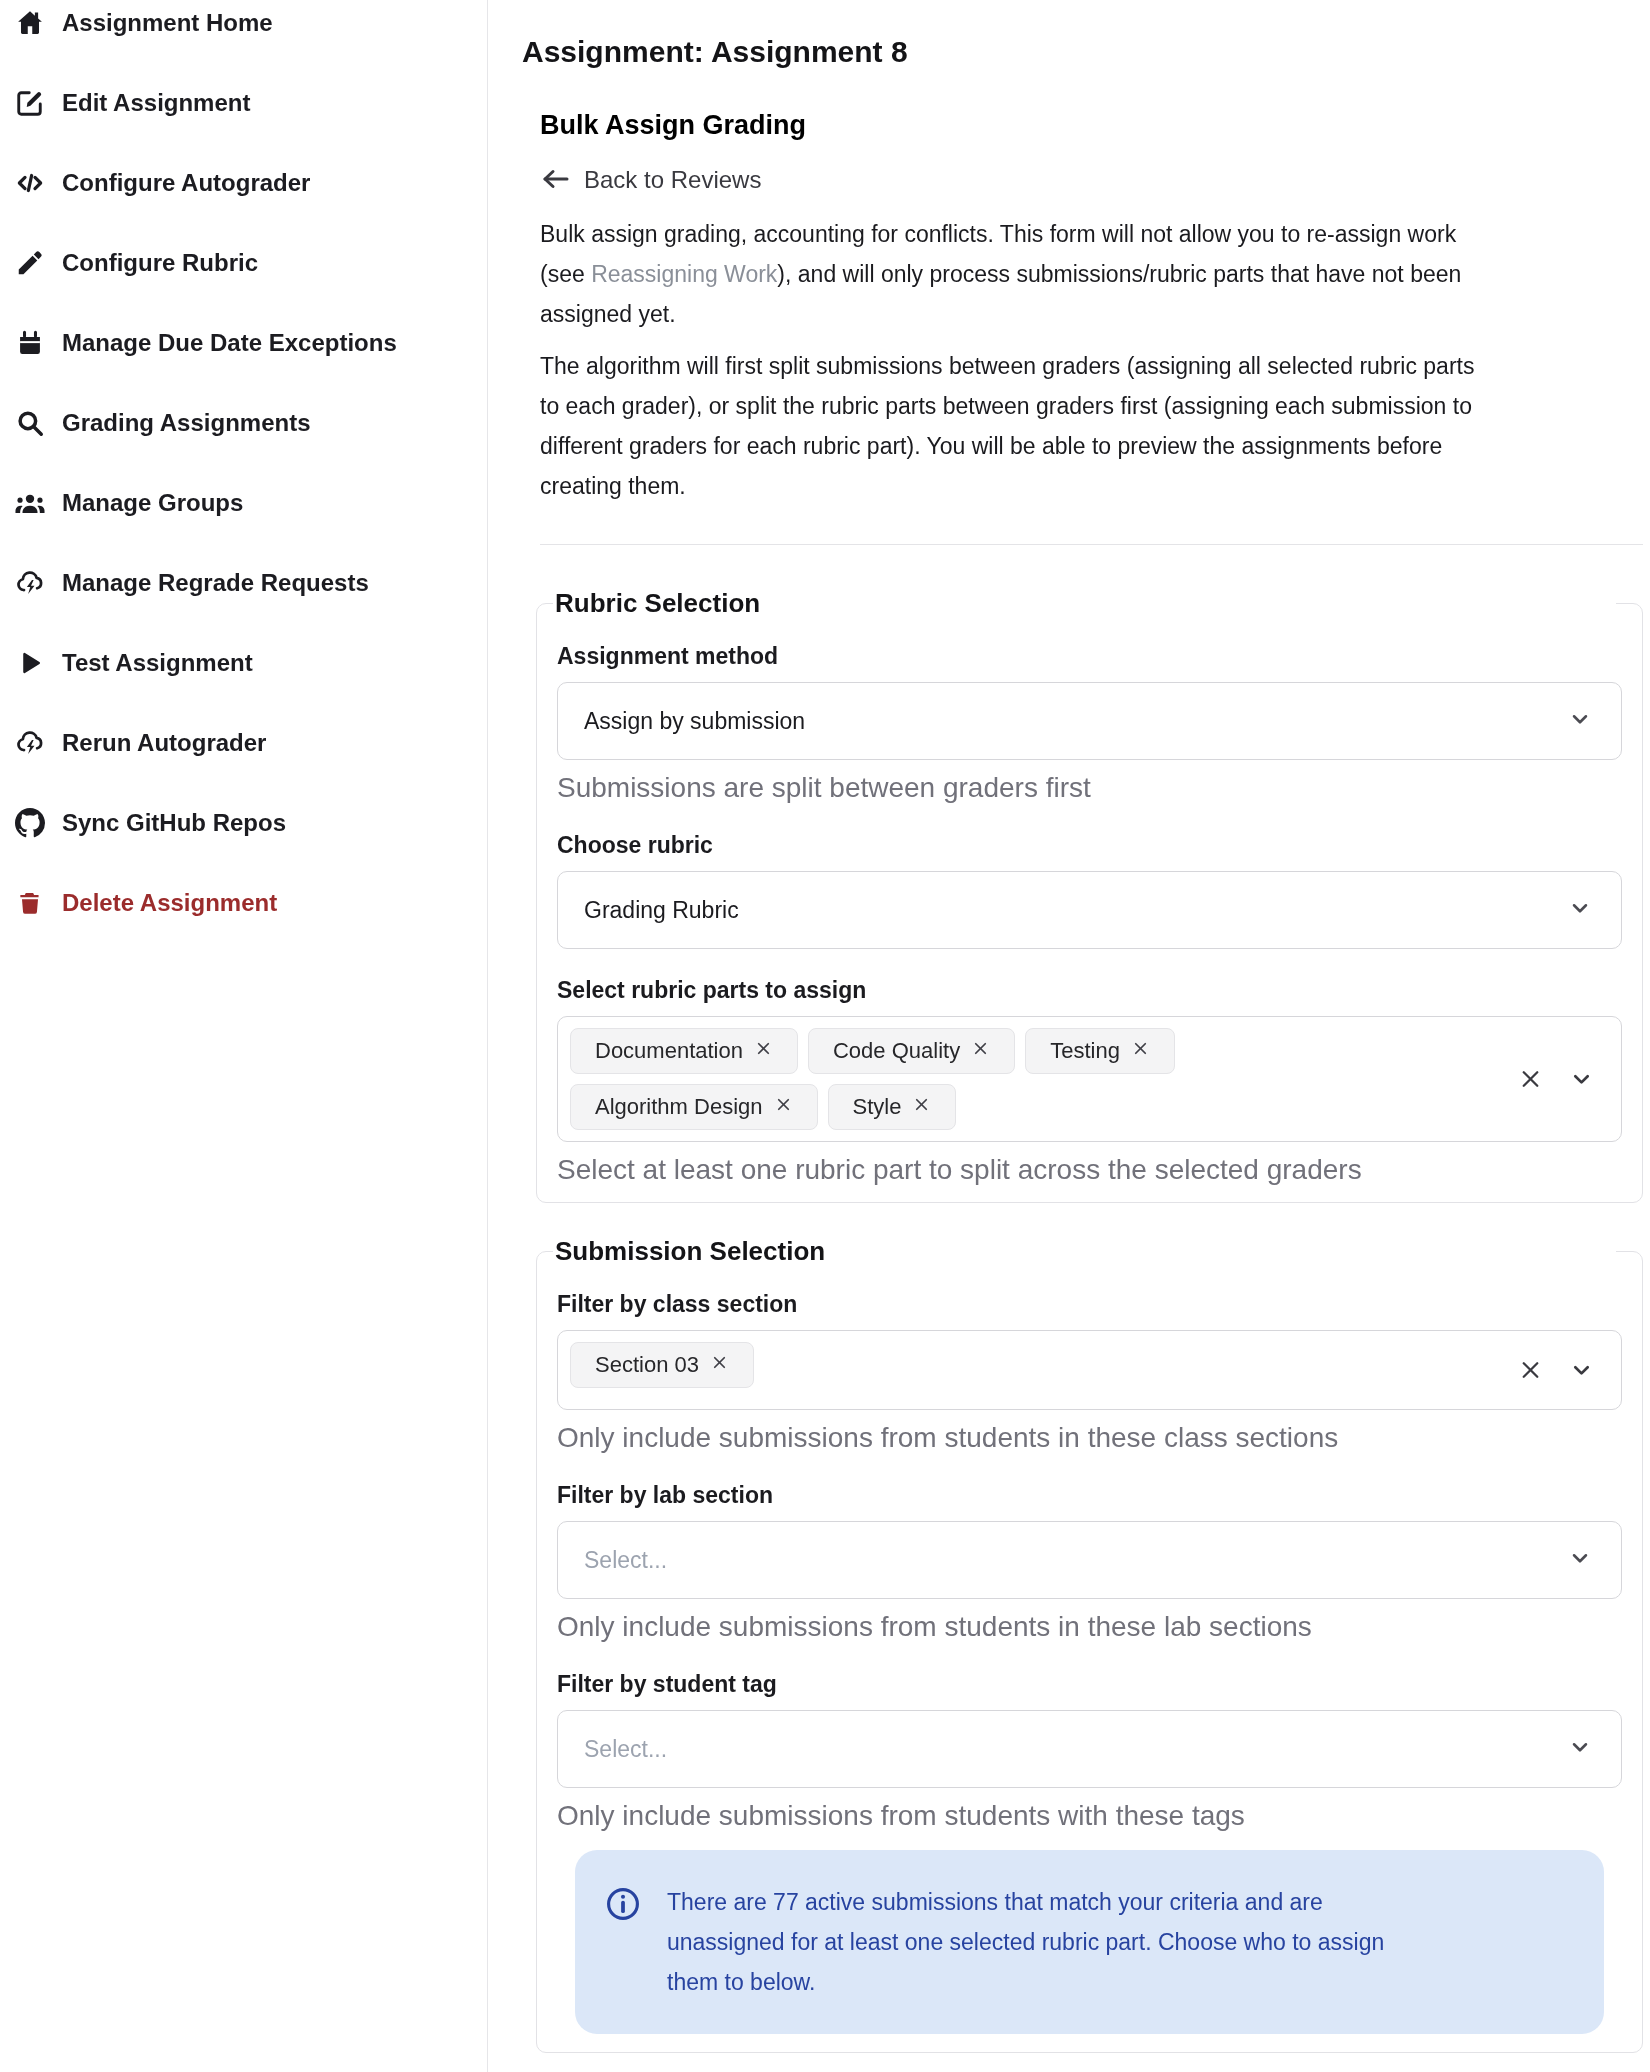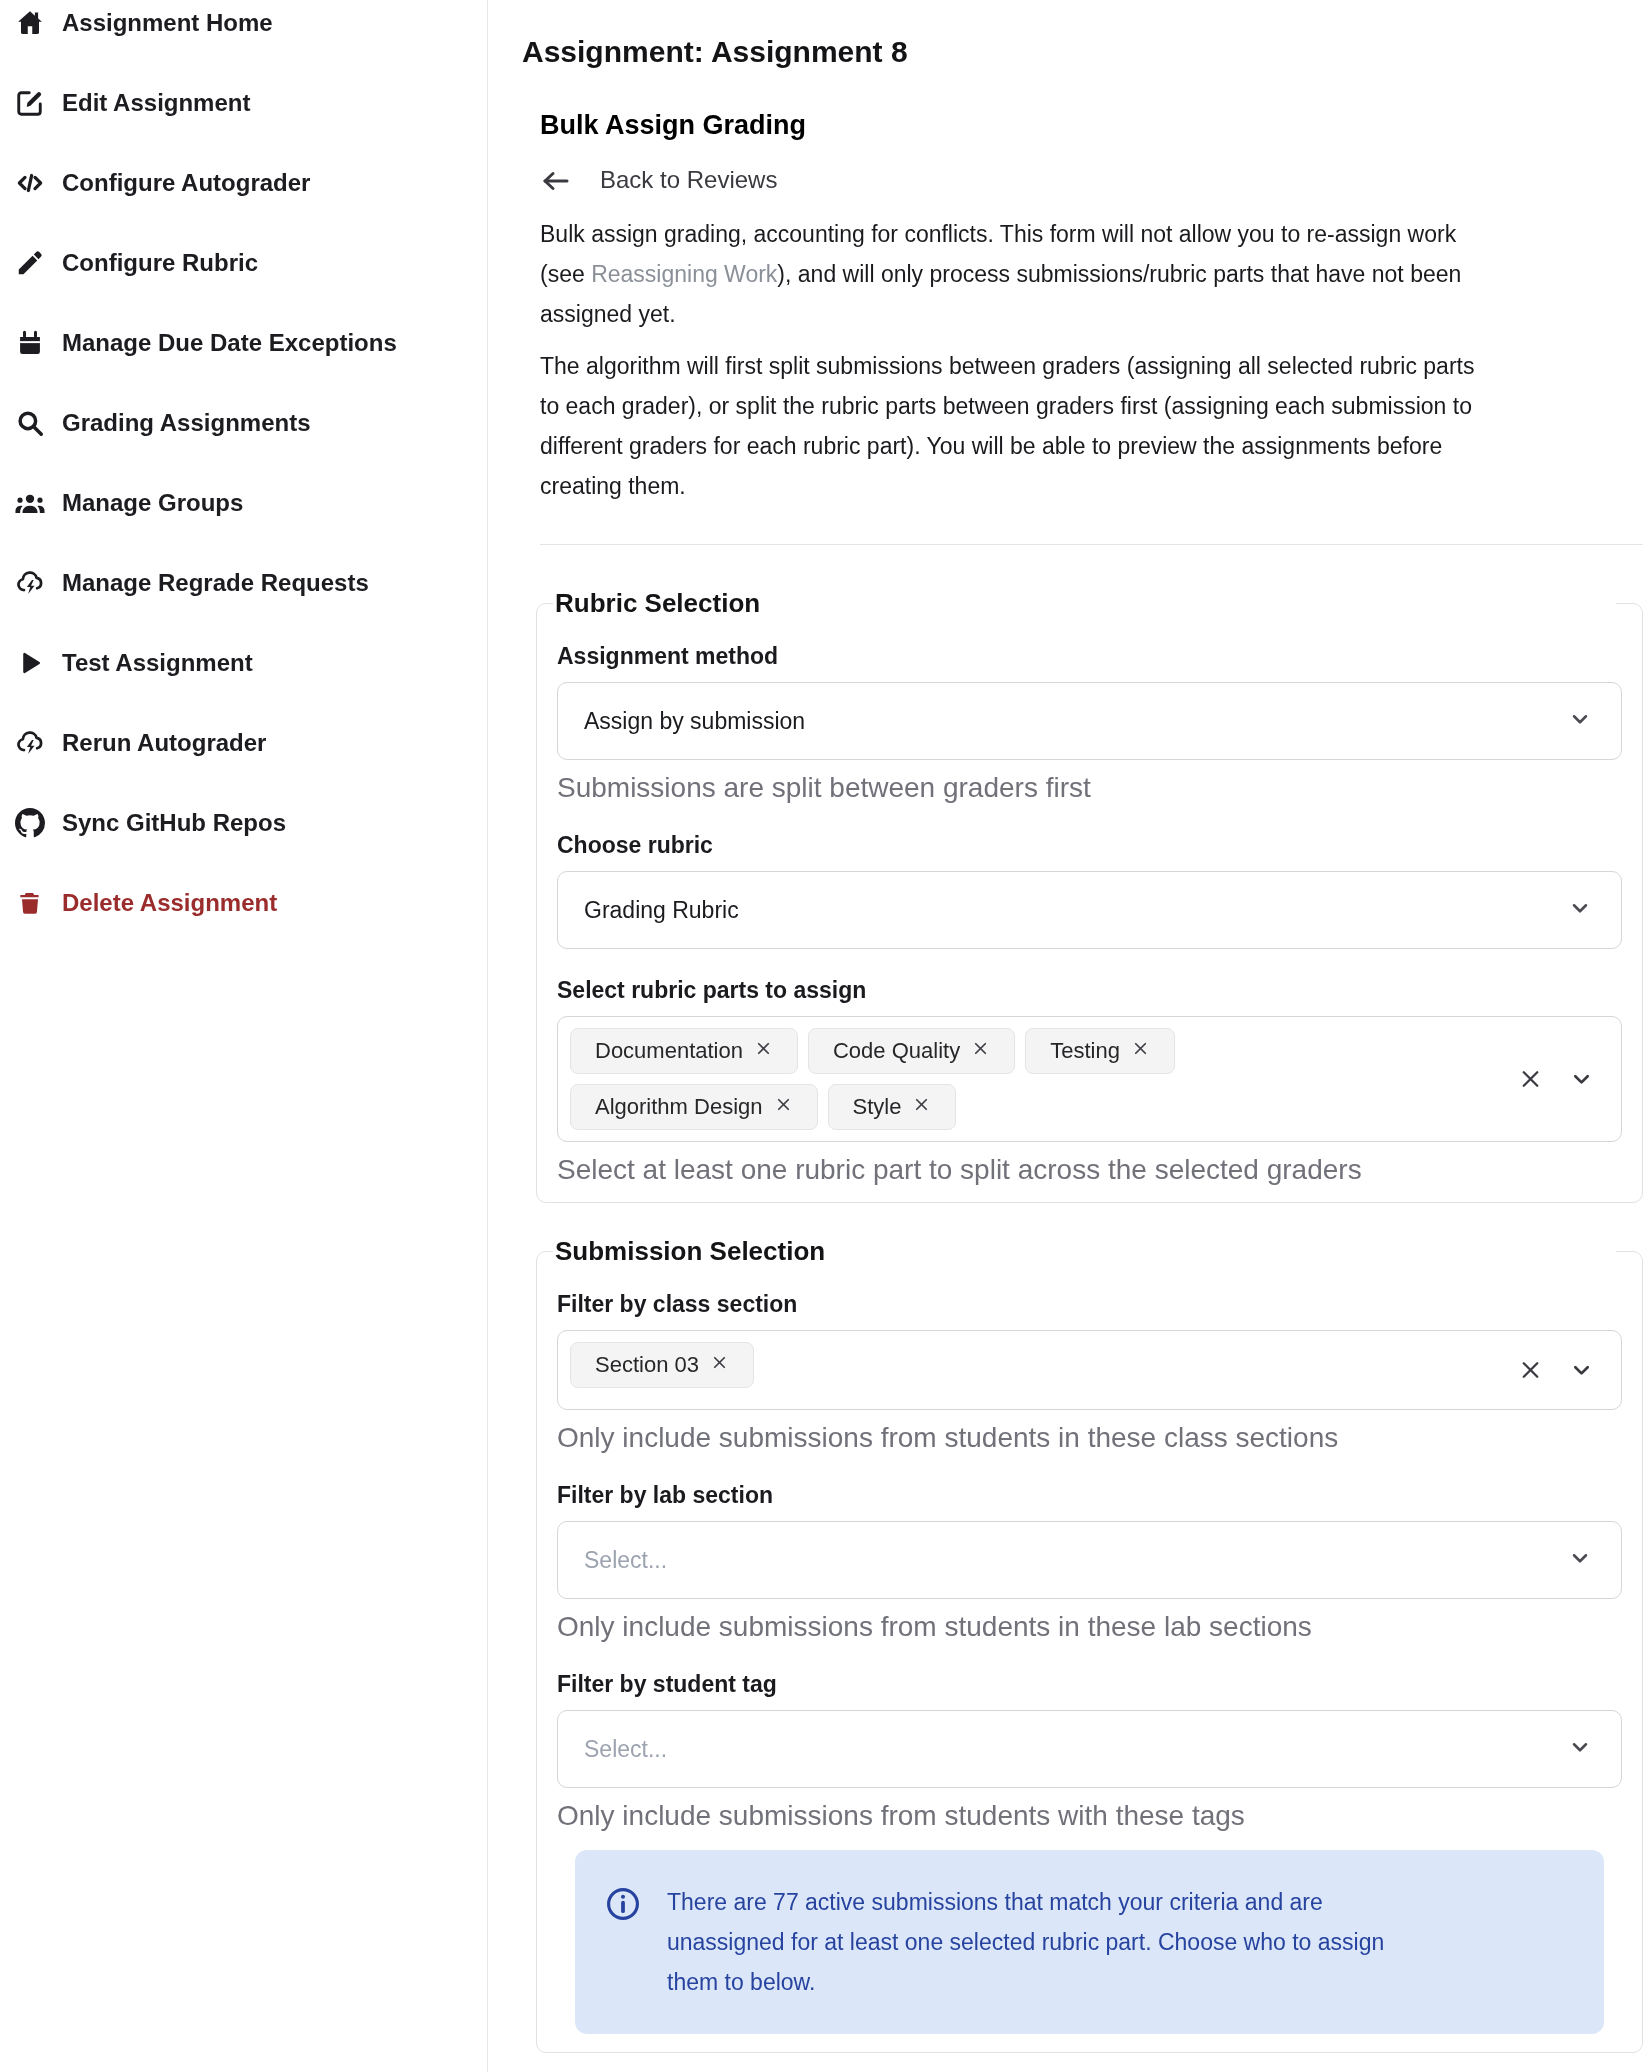--- a/index.html
+++ b/index.html
@@ -18,21 +18,21 @@
     gap:15px; padding-left:13px; cursor:pointer; color:#1c1c21;
   }
   .side-item .slabel { font-size:24px; font-weight:600; white-space:nowrap; }
   .sicon { width:34px; height:32px; display:flex; align-items:center; justify-content:center; flex:0 0 34px; }
   .side-item.danger { color:#9b2c2c; }
   
   .main { position:absolute; left:488px; top:8px; width:1162px; height:1631px; padding:26px 0 0 34px; }
   h1.page-title { margin:0; font-size:30px; line-height:36px; font-weight:700; color:#141417; }
   .content { margin-left:18px; width:1103px; }
   h2.section-title { margin:38px 0 0 0; font-size:27px; line-height:34px; font-weight:700; color:#000000; }
-  .back { margin-top:24px; display:flex; align-items:flex-end; gap:30px; color:#3a3a40; font-size:24px; cursor:pointer; width:max-content; }
+  .back { margin-top:24px; display:flex; align-items:flex-start; gap:14px; color:#3a3a40; font-size:24px; cursor:pointer; width:max-content; }
   .para { margin:20px 12px 0 0; font-size:23px; line-height:40px; color:#1b1b1f; width:940px; }
   .para + .para { margin-top:12px; }
   .muted-link { color:#8a8f98; cursor:pointer; }
   hr.divider { border:none; border-top:1px solid #e4e4e7; margin:38px 0 0 0; width:1103px; }
   
   fieldset.section {
     margin:42px 0 0 -4px; width:1107px; min-width:0;
     border:1px solid #e2e2e6; border-radius:10px; padding:0 20px 16px 20px;
   }
   fieldset.section + fieldset.section { margin-top:32px; }
@@ -63,21 +63,21 @@
     font-size:22px; color:#27272a; white-space:nowrap;
   }
   .tag .tag-x { color:#3f3f46; cursor:pointer; display:block; }
   .ms-controls {
     position:absolute; right:26px; top:50%; transform:translateY(-50%);
     display:flex; align-items:center; gap:24px; color:#3a3a40;
   }
   .help { font-size:28px; color:#71717a; margin:12px 0 0 0; }
   
   .alert {
-    margin:18px 18px 2px 18px; background:#dbe7f8; border-radius:12px;
+    margin:18px 18px 2px 18px; background:#dbe7f8; border-radius:22px;
     padding:32px 30px; display:flex; align-items:flex-start; gap:26px; color:#2743a0;
   }
   .alert .atext { font-size:23px; line-height:40px; max-width:760px; }
   .alert .aicon { margin-top:4px; flex:0 0 36px; }
   h2.next-heading { margin:18px 0 0 0; font-size:27px; font-weight:700; color:#141417; }
 </style>
 </head>
 <body>
 
 <aside class="sidebar">

